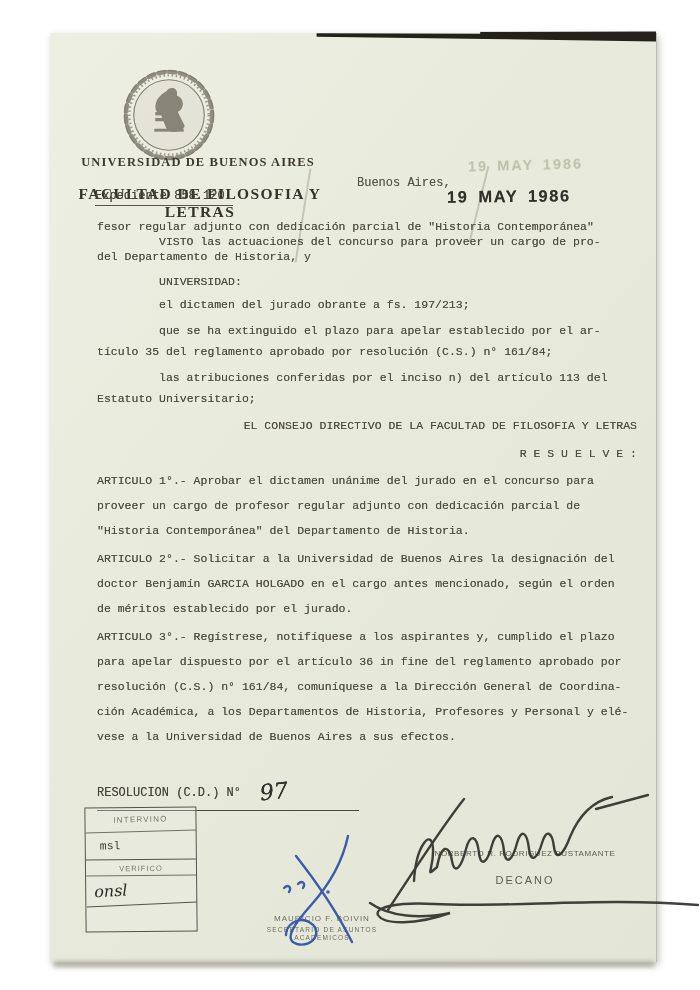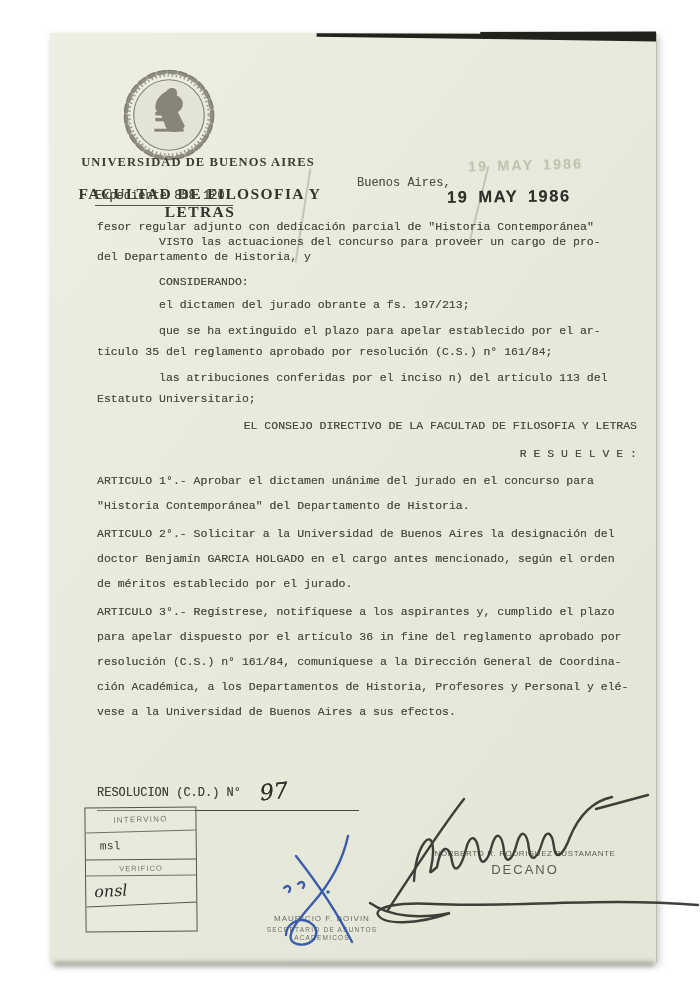--- a/index.html
+++ b/index.html
@@ -115,21 +115,21 @@
   .box-row.empty{height:26px;}
 
   
   .sig-dean{position:absolute;left:300px;top:752px;width:350px;height:145px;z-index:5;}
   .sig-sec{position:absolute;left:212px;top:797px;width:120px;height:122px;z-index:5;}
   .dean-stamp{
     position:absolute;left:348px;top:816px;width:254px;text-align:center;
     font-family:"Liberation Sans",sans-serif;font-size:8px;letter-spacing:.6px;
     color:#45433b;opacity:.85;z-index:3;
   }
-  .dean-stamp .title{font-size:13px;letter-spacing:2px;margin-top:4px;}
+  .dean-stamp .title{font-size:11px;letter-spacing:2px;margin-top:16px;}
   .sec-stamp{
     position:absolute;left:192px;top:881px;width:160px;text-align:center;
     font-family:"Liberation Sans",sans-serif;color:#4e4c44;opacity:.8;z-index:3;
   }
   .sec-stamp .name{font-size:8px;letter-spacing:1px;}
   .sec-stamp .t1{font-size:6.5px;letter-spacing:1.2px;margin-top:3px;}
   .sec-stamp .t2{font-size:6.5px;letter-spacing:1.2px;margin-top:1px;}
 </style>
 </head>
 <body>
@@ -161,41 +161,42 @@
   <div class="ghost-stamp">19 MAY 1986</div>
   <div class="date-stamp">19 MAY 1986</div>
 
   <div class="doc-body">
       <div class="para p1">
         <div class="tline">fesor regular adjunto con dedicación parcial de "Historia Contemporánea"</div>
         <div class="tline findent">VISTO las actuaciones del concurso para proveer un cargo de pro-</div>
         <div class="tline">del Departamento de Historia, y</div>
       </div>
       <div class="para heading">
-        <div class="tline findent">CONSIDERANDO:</div>
+        <div class="tline findent">UNIVERSIDAD:</div>
       </div>
       <div class="para clause">
         <div class="tline findent">el dictamen del jurado obrante a fs. 197/213;</div>
       </div>
       <div class="para clause">
         <div class="tline findent">que se ha extinguido el plazo para apelar establecido por el ar-</div>
         <div class="tline">tículo 35 del reglamento aprobado por resolución (C.S.) n° 161/84;</div>
       </div>
       <div class="para clause">
         <div class="tline findent">las atribuciones conferidas por el inciso n) del artículo 113 del</div>
         <div class="tline">Estatuto Universitario;</div>
       </div>
       <div class="para center">
         <div class="tline">EL CONSEJO DIRECTIVO DE LA FACULTAD DE FILOSOFIA Y LETRAS</div>
       </div>
       <div class="para center">
         <div class="tline">R E S U E L V E :</div>
       </div>
       <div class="para article">
         <div class="tline">ARTICULO 1°.- Aprobar el dictamen unánime del jurado en el concurso para</div>
+        <div class="tline">proveer un cargo de profesor regular adjunto con dedicación parcial de</div>
         <div class="tline">"Historia Contemporánea" del Departamento de Historia.</div>
       </div>
       <div class="para article">
         <div class="tline">ARTICULO 2°.- Solicitar a la Universidad de Buenos Aires la designación del</div>
         <div class="tline">doctor Benjamín GARCIA HOLGADO en el cargo antes mencionado, según el orden</div>
         <div class="tline">de méritos establecido por el jurado.</div>
       </div>
       <div class="para article">
         <div class="tline">ARTICULO 3°.- Regístrese, notifíquese a los aspirantes y, cumplido el plazo</div>
         <div class="tline">para apelar dispuesto por el artículo 36 in fine del reglamento aprobado por</div>

